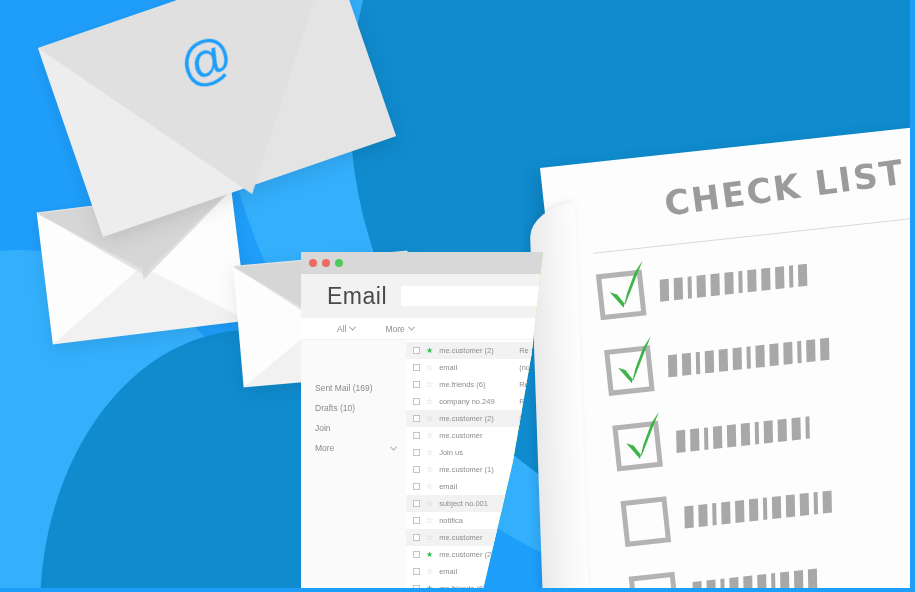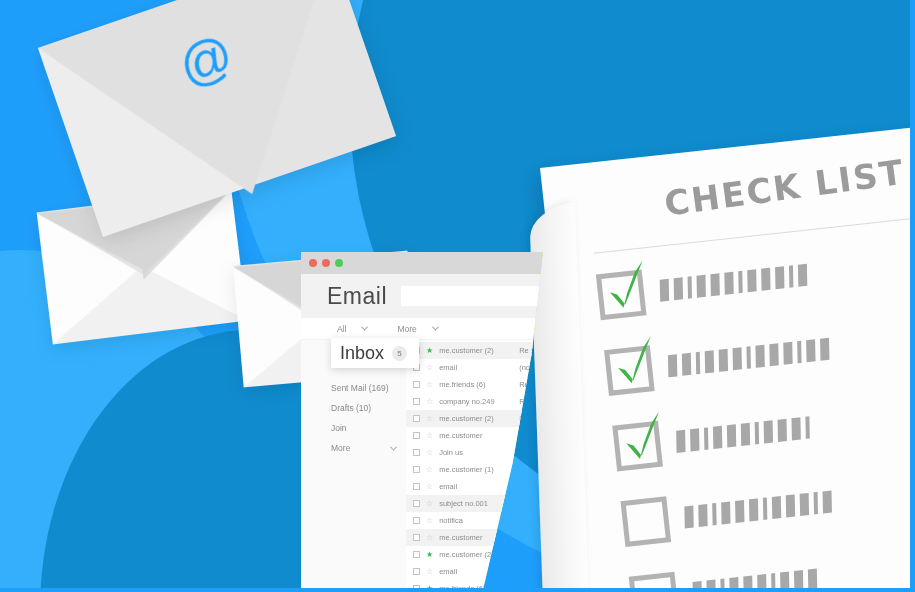--- a/index.html
+++ b/index.html
@@ -153,38 +153,38 @@
     font-family: "Liberation Sans", sans-serif;
   }
 
   .toolbar {
     height: 22px; background: #ffffff;
     display: flex; align-items: center; padding-left: 36px; gap: 30px;
     border-bottom: 1px solid #f2f2f2;
   }
   .tb-item {
     font-size: 8.5px; color: #8d8d8d;
-    display: flex; align-items: center; gap: 16px;
+    display: flex; align-items: center; gap: 4px;
   }
   .chev {
     display: inline-block; width: 5px; height: 5px;
     border-right: 1px solid #9a9a9a; border-bottom: 1px solid #9a9a9a;
     transform: rotate(45deg) translate(-1px,-1px);
   }
 
   .body-row { display: flex; height: 274px; }
 
   .sidebar {
     width: 105px; background: #fafafa;
     padding-top: 8px; position: relative;
   }
   .side-item {
     font-size: 8.5px; color: #8a8a8a;
     padding: 5px 10px 5px 14px;
-    display: flex; align-items: center; justify-content: space-between; margin-left: 16px;
+    display: flex; align-items: center; justify-content: space-between;
   }
   .side-item .chev { opacity: .9; }
   .inbox-card {
     position: absolute; left: 30px; top: -2px;
     width: 88px; height: 30px;
     background: #ffffff;
     box-shadow: 0 2px 8px rgba(0,0,0,0.16);
     display: flex; align-items: center; gap: 8px;
     padding-left: 9px;
     z-index: 4;
@@ -431,24 +431,20 @@
           <span class="chev"></span>
         </span>
         <span class="tb-item">
           <span>More</span>
           <span class="chev"></span>
         </span>
       </div>
 
       <div class="body-row">
         <div class="sidebar">
-          <div class="inbox-card">
-            <span class="inbox-label">Inbox</span>
-            <span class="inbox-count">5</span>
-          </div>
           <div style="height:30px"></div>
           <div id="sidebar-items">
               <div class="side-item">
                 <span>Sent Mail (169)</span>
               </div>
               <div class="side-item">
                 <span>Drafts (10)</span>
               </div>
               <div class="side-item">
                 <span>Join</span>

